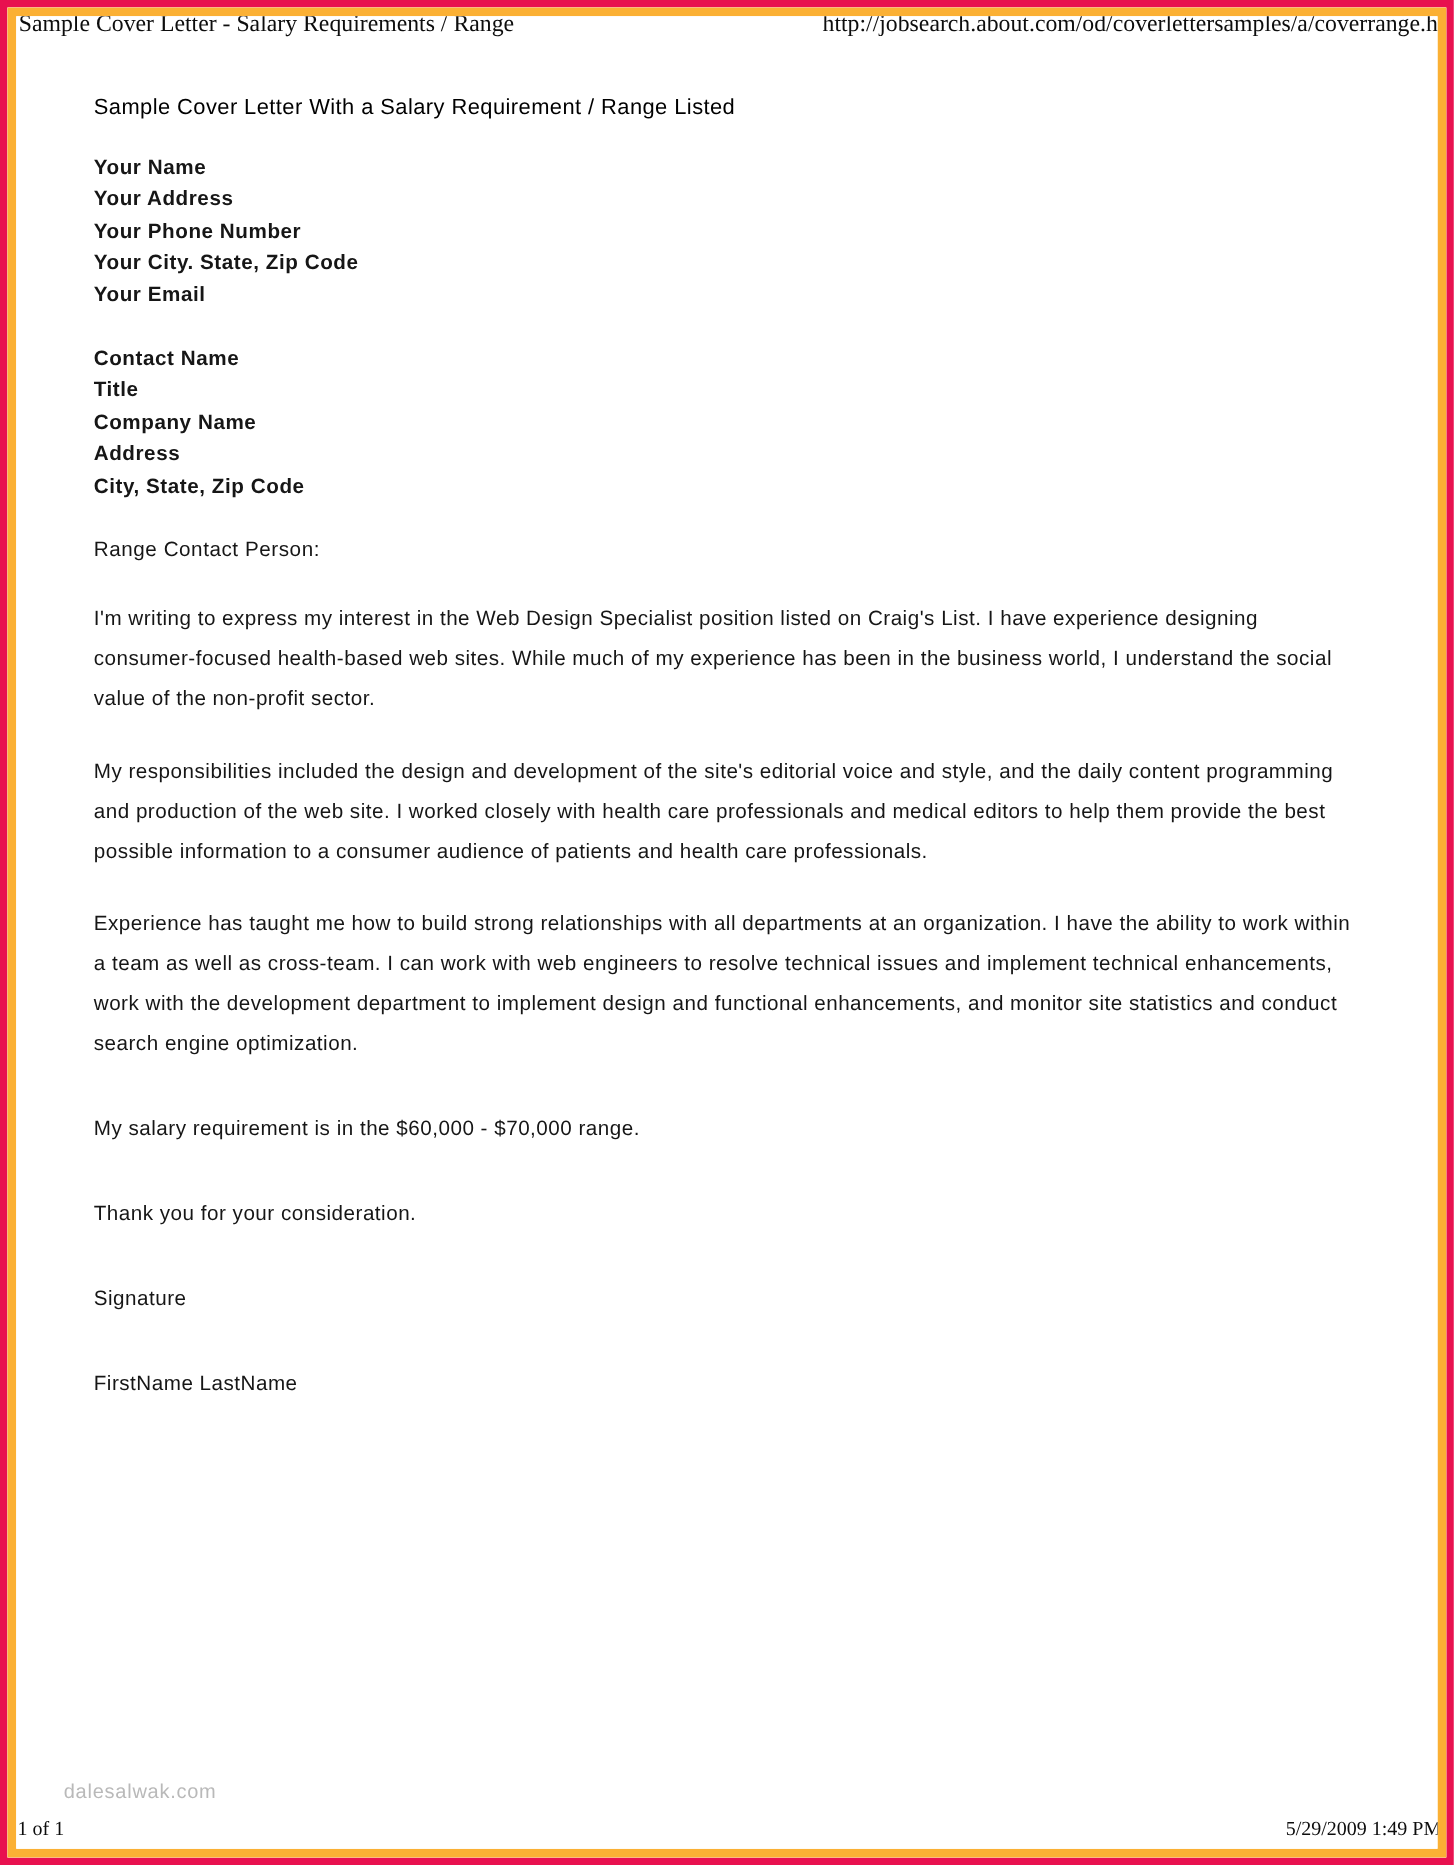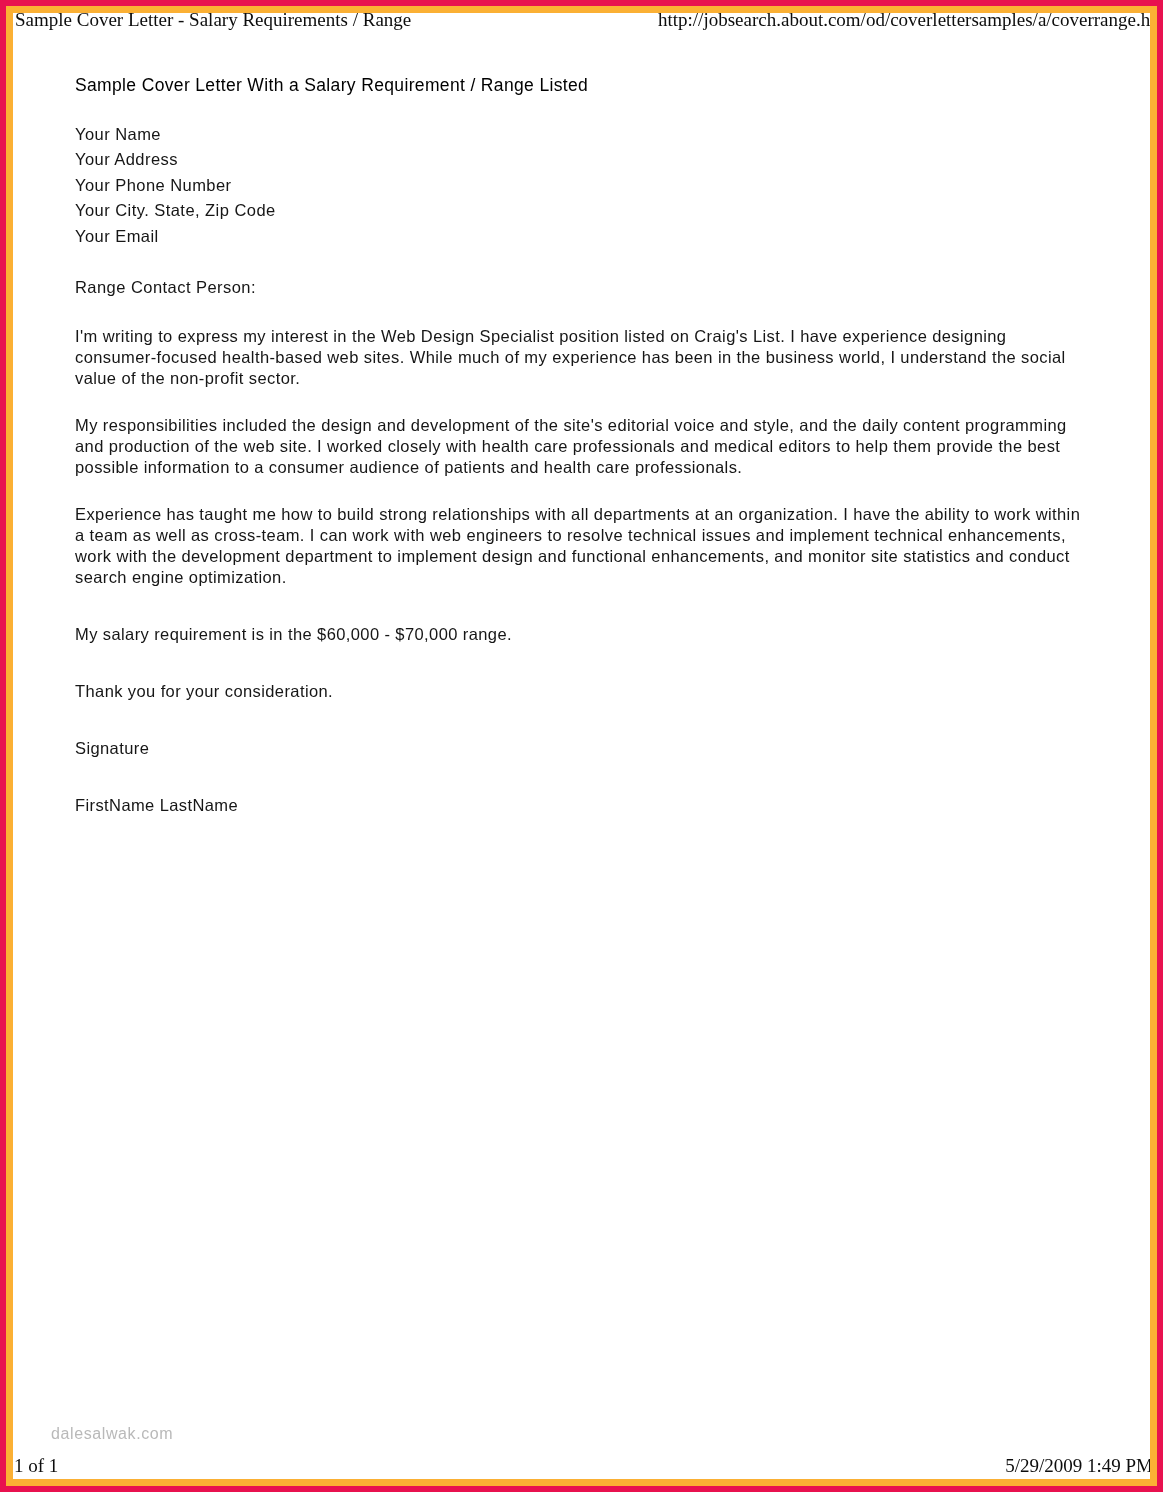--- a/index.html
+++ b/index.html
@@ -88,31 +88,32 @@
   .addr-block {
     margin: 0 0 26px 0;
   }
   .addr-line,
   .body-line {
     font-size: 16.5px;
     line-height: 25.4px;
     letter-spacing: 0.45px;
     color: #161616;
     white-space: nowrap;
+    font-weight: bold;
   }
   .salutation {
     font-size: 16.5px;
     line-height: 25.4px;
     letter-spacing: 0.45px;
     color: #161616;
     margin: 0 0 26px 0;
   }
   .body-para {
     font-size: 16.5px;
-    line-height: 21px;
+    line-height: 32px;
     letter-spacing: 0.4px;
     color: #161616;
     margin: 0 0 26px 0;
     text-align: left;
   }
   .body-para.short {
     white-space: nowrap;
     margin-top: 36px;
   }
 
@@ -127,21 +128,21 @@
     color: #b9b9b9;
     white-space: nowrap;
   }
   .print-footer {
     position: absolute;
     left: 0;
     right: 0;
     bottom: -2px;
     height: 26px;
     font-family: "Liberation Serif", serif;
-    font-size: 19px;
+    font-size: 16px;
     color: #0d0d0d;
     white-space: nowrap;
     text-decoration: underline;
   }
   .print-footer-page {
     position: absolute;
     left: 1px;
     top: 0;
   }
   .print-footer-time {
@@ -167,20 +168,27 @@
         <h1 class="letter-title">Sample Cover Letter With a Salary Requirement /  Range Listed</h1>
 
         <div class="addr-block">
           <div class="addr-line">Your Name</div>
           <div class="addr-line">Your Address</div>
           <div class="addr-line">Your Phone Number</div>
           <div class="addr-line">Your City. State, Zip Code</div>
           <div class="addr-line">Your Email</div>
         </div>
 
+        <div class="addr-block">
+          <div class="addr-line">Contact Name</div>
+          <div class="addr-line">Title</div>
+          <div class="addr-line">Company Name</div>
+          <div class="addr-line">Address</div>
+          <div class="addr-line">City, State, Zip Code</div>
+        </div>
 
         <p class="salutation">Range Contact Person:</p>
 
         <p class="body-para">I'm writing to express my interest in the Web Design Specialist position listed on Craig's List. I have experience designing consumer-focused health-based web sites. While much of my experience has been in the business world, I understand the social value of the non-profit sector.</p>
 
         <p class="body-para">My responsibilities included the design and development of the site's editorial voice and style, and the daily content programming and production of the web site. I worked closely with health care professionals and medical editors to help them provide the best possible information to a consumer audience of patients and health care professionals.</p>
 
         <p class="body-para">Experience has taught me how to build strong relationships with all departments at an organization. I have the ability to work within a team as well as cross-team. I can work with web engineers to resolve technical issues and implement technical enhancements, work with the development department to implement design and functional enhancements, and monitor site statistics and conduct search engine optimization.</p>
 
         <p class="body-para short">My salary requirement is in the $60,000 - $70,000 range.</p>

